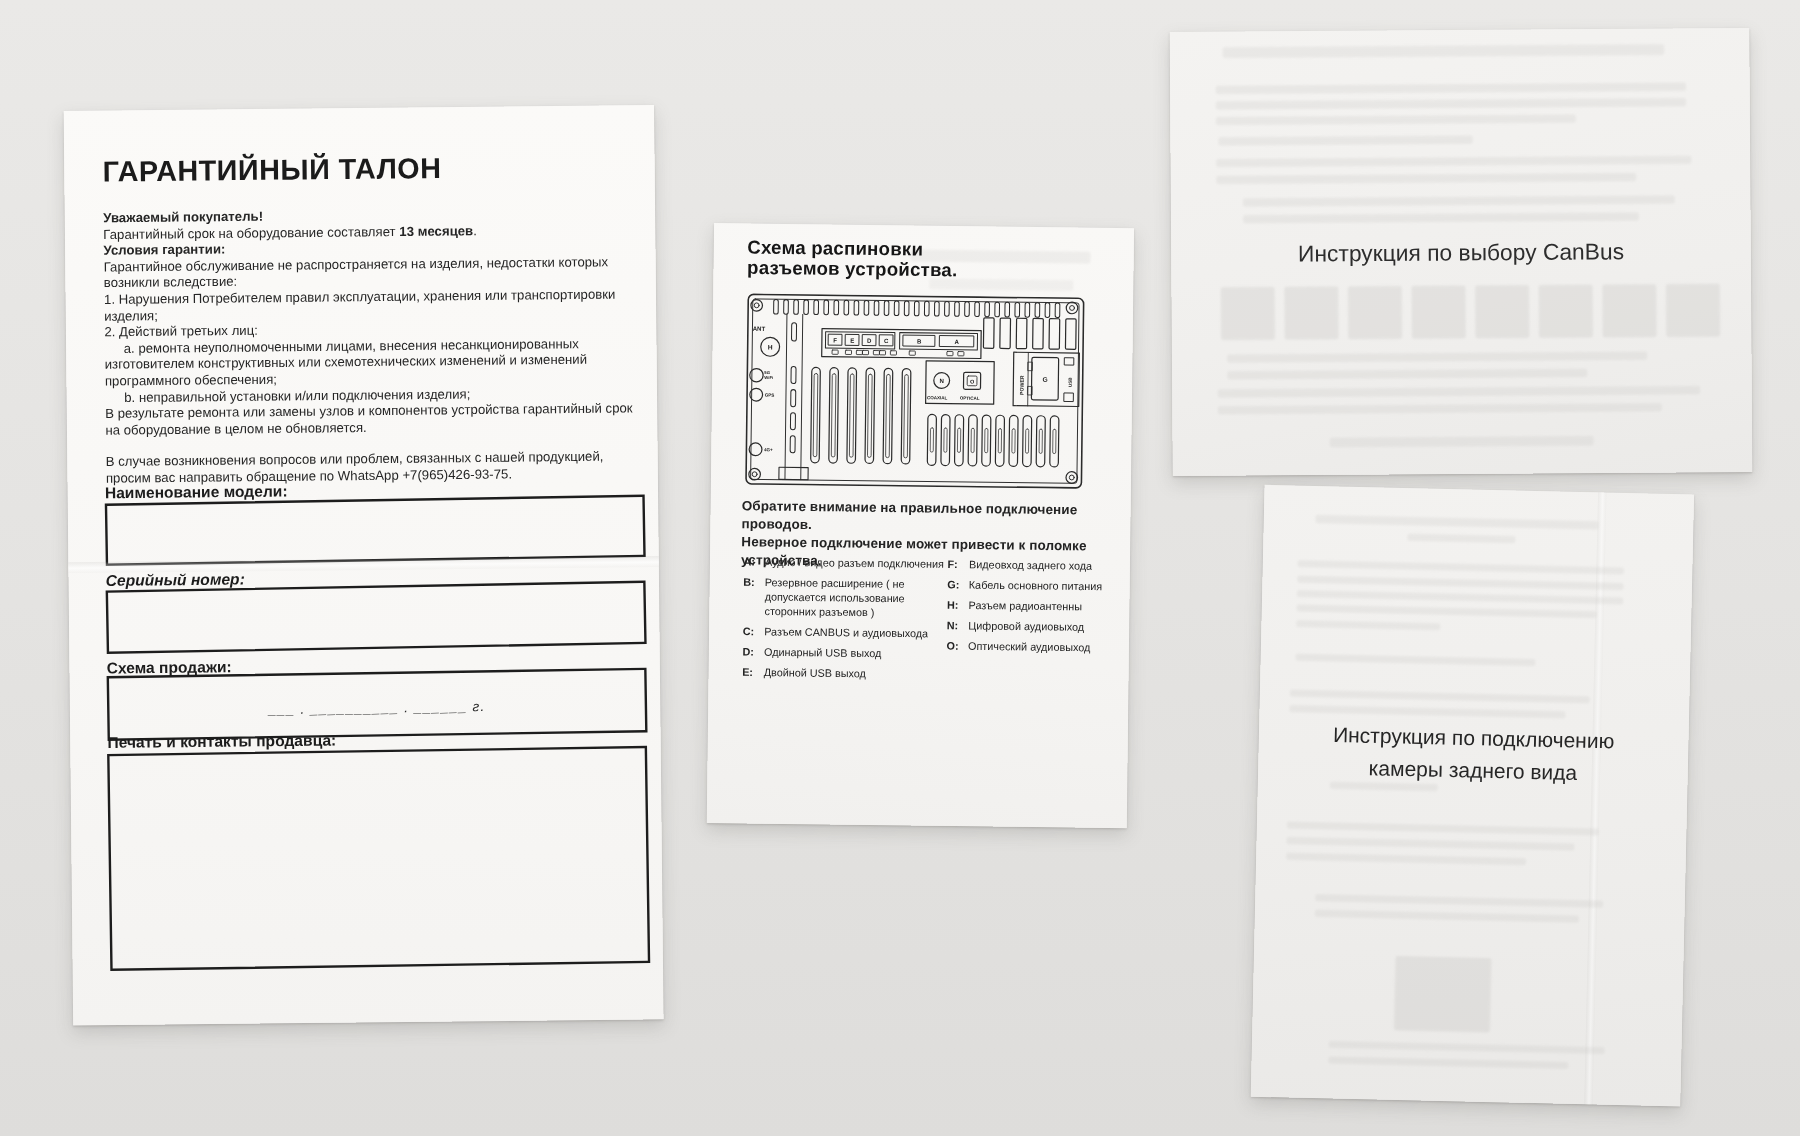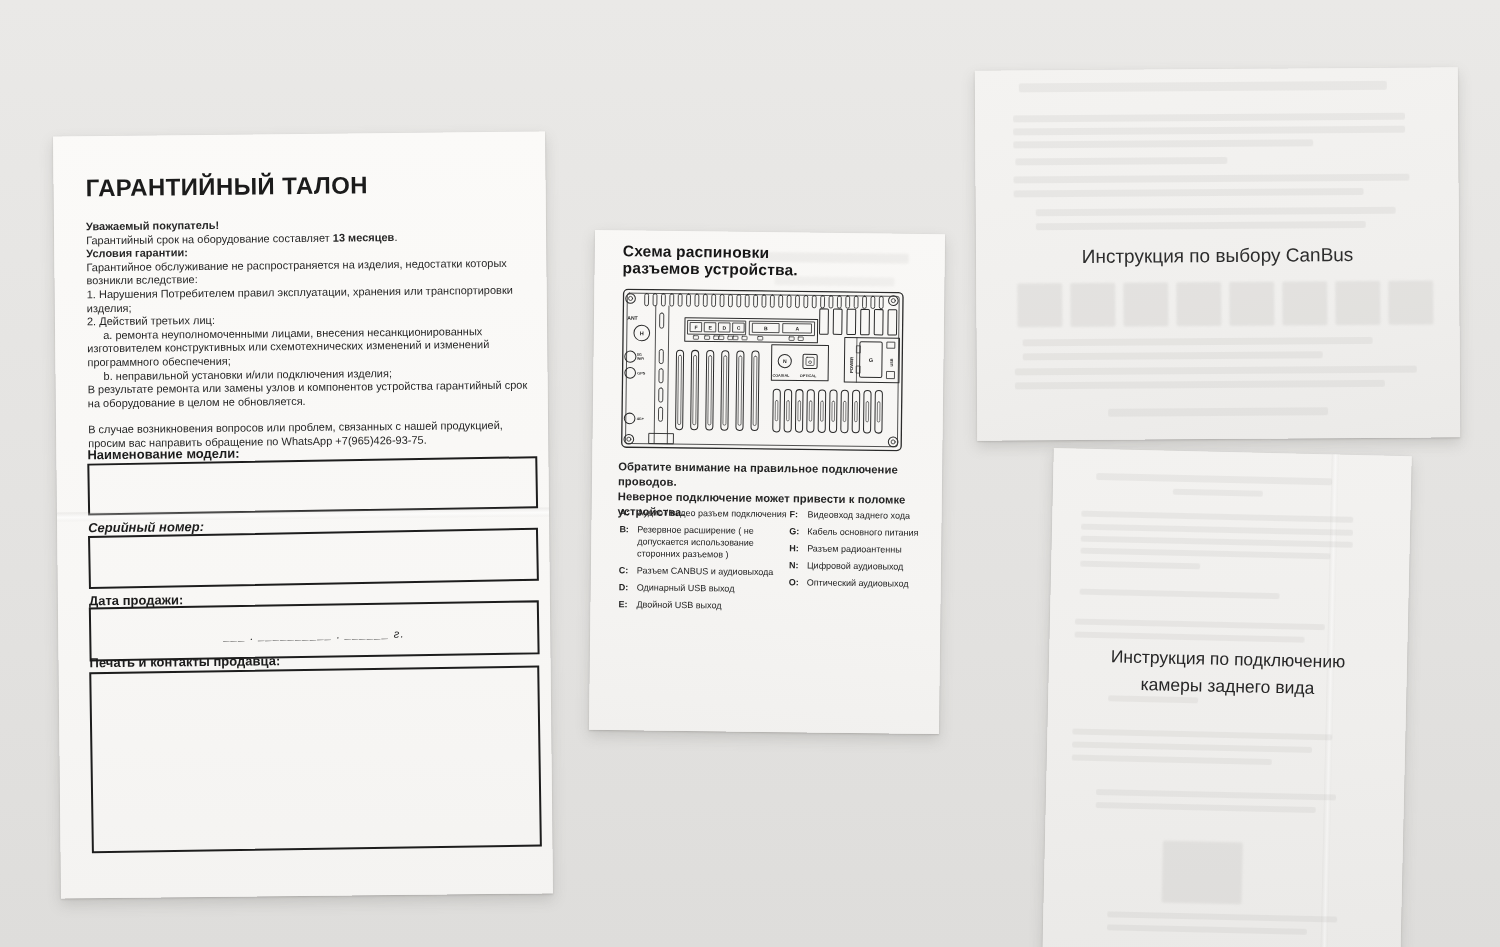--- a/index.html
+++ b/index.html
@@ -59,21 +59,21 @@
   .p4-title{position:absolute;left:0;top:194px;width:100%;text-align:center;font-size:17.5px;line-height:27px;color:#262626;}
   .crease-v{position:absolute;top:0;left:278px;width:7px;height:100%;
     background:linear-gradient(90deg,rgba(120,118,115,.06),rgba(255,255,255,.4) 55%,rgba(120,118,115,.03));}
   
   .g{position:absolute;background:#b4b2af;opacity:.16;border-radius:2px;filter:blur(.7px);}
   .gb{position:absolute;background:#b0aeab;opacity:.20;border-radius:2px;filter:blur(1px);}
 </style>
 </head>
 <body>
 
-<div style="position:absolute;inset:0;margin-top:44px;">
+<div style="position:absolute;inset:0;">
 
   <div class="paper paper1">
     <div class="w-title">ГАРАНТИЙНЫЙ ТАЛОН</div>
     <div class="w-body">
       <p class="b">Уважаемый покупатель!</p>
       <p><span>Гарантийный срок на оборудование составляет </span><span class="b">13 месяцев</span><span>.</span></p>
       <p class="b">Условия гарантии:</p>
       <p>Гарантийное обслуживание не распространяется на изделия, недостатки которых возникли вследствие:</p>
       <p>1. Нарушения Потребителем правил эксплуатации, хранения или транспортировки изделия;</p>
       <p>2. Действий третьих лиц:</p>
@@ -82,21 +82,21 @@
       <p>В результате ремонта или замены узлов и компонентов устройства гарантийный срок на оборудование в целом не обновляется.</p>
       <p class="gap-top">В случае возникновения вопросов или проблем, связанных с нашей продукцией, просим вас направить обращение по WhatsApp +7(965)426-93-75.</p>
     </div>
 
     <div class="f-label f1l">Наименование модели:</div>
     <div class="f-box f1b"></div>
 
     <div class="f-label italic f2l">Серийный номер:</div>
     <div class="f-box f2b"></div>
 
-    <div class="f-label f3l">Дата продажи:</div>
+    <div class="f-label f3l">Схема продажи:</div>
     <div class="f-box f3b">
       <div class="date-line">___ . __________ . ______ г.</div>
     </div>
 
     <div class="f-label f4l">Печать и контакты продавца:</div>
     <div class="f-box f4b"></div>
 
     <div class="crease1"></div>
   </div>
 

